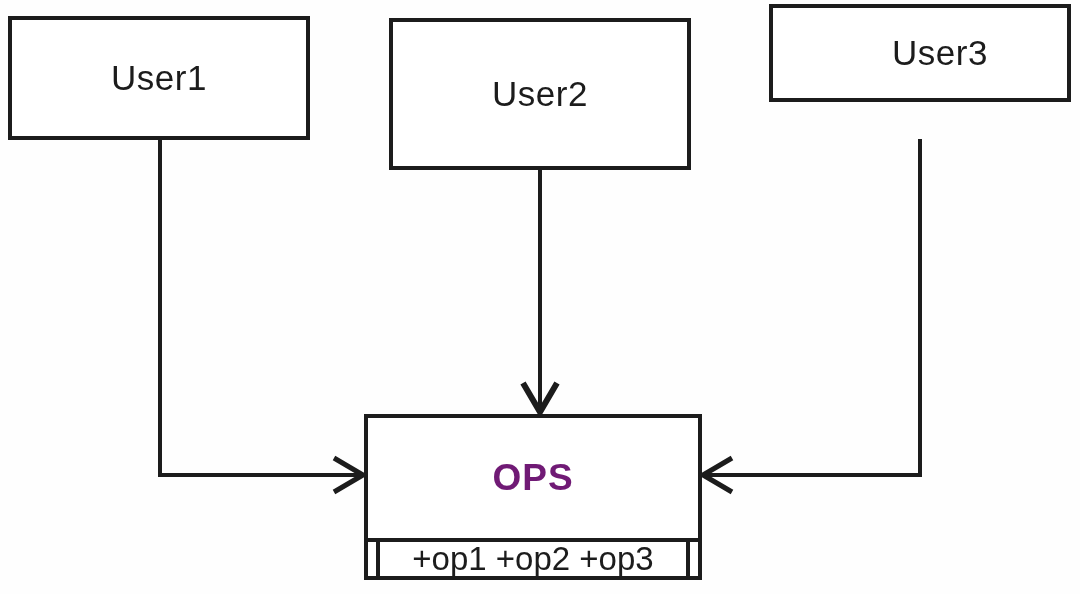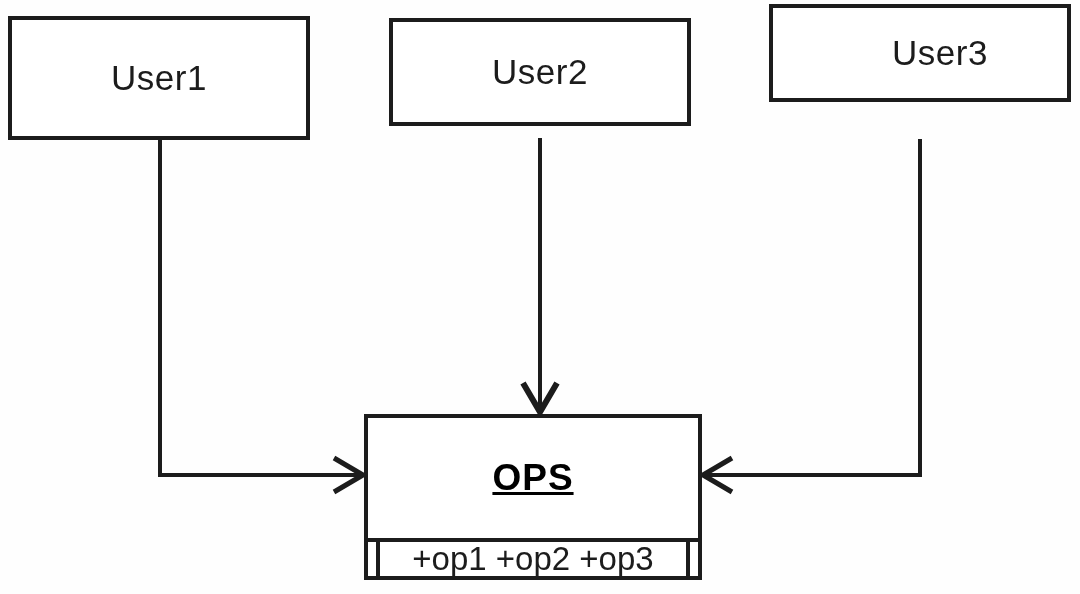--- a/index.html
+++ b/index.html
@@ -24,21 +24,21 @@
     align-items: center;
     justify-content: center;
   }
   .node-label {
     font-weight: normal;
     font-size: 35px;
     color: #1c1c1c;
     letter-spacing: 0.5px;
   }
   .user1-box { left: 8px;   top: 16px; width: 302px; height: 124px; }
-  .user2-box { left: 389px; top: 18px; width: 302px; height: 108px; }
+  .user2-box { left: 389px; top: 18px; width: 302px; height: 152px; }
   .user3-box { left: 769px; top: 4px; width: 302px; height: 98px; padding-left: 40px; }
 
   .ops-box {
     position: absolute;
     left: 364px;
     top: 414px;
     width: 338px;
     height: 166px;
     box-sizing: border-box;
     border: 4px solid #1c1c1c;
@@ -48,23 +48,22 @@
   }
   .ops-title-section {
     height: 120px;
     display: flex;
     align-items: center;
     justify-content: center;
   }
   .ops-title {
     font-weight: bold;
     font-size: 37px;
-    color: #000000;
+    color: #701a75;
     letter-spacing: 1px;
-    text-decoration: underline;
   }
   .ops-operations-section {
     flex: 1;
     border-top: 4px solid #1c1c1c;
     display: flex;
   }
   .ops-operations-innerbox {
     box-sizing: border-box;
     margin: 0 8px;
     flex: 1;

